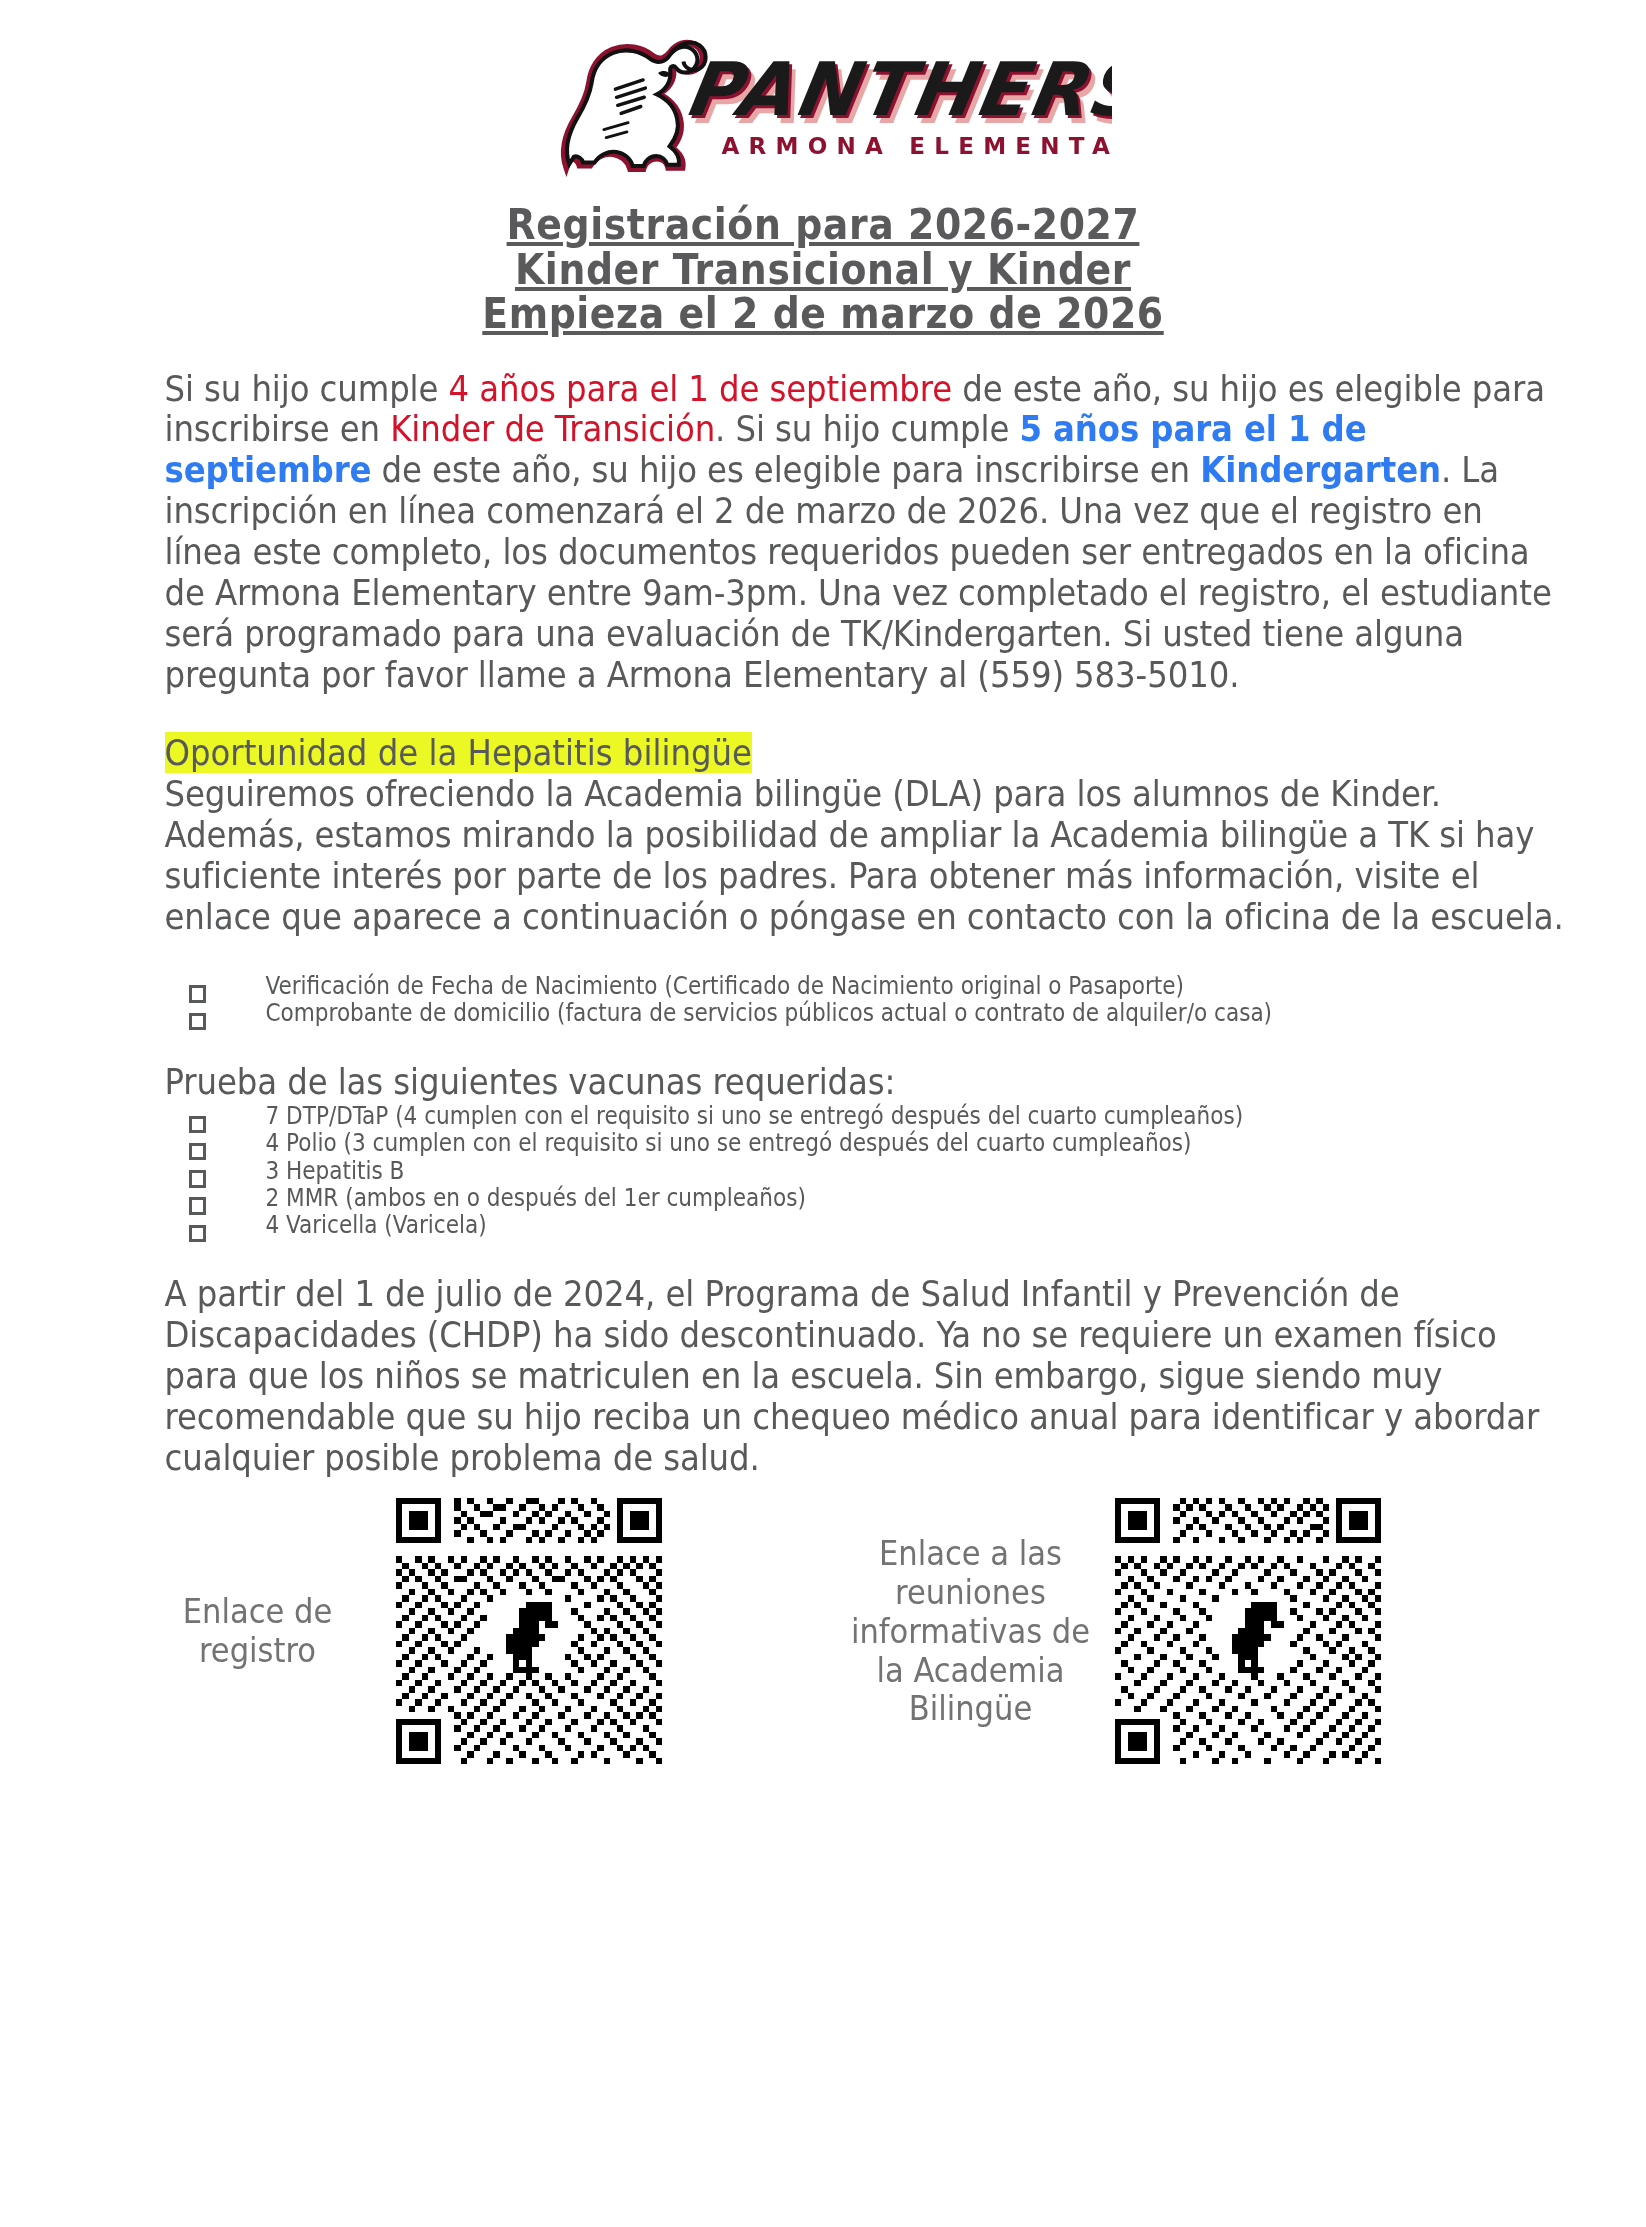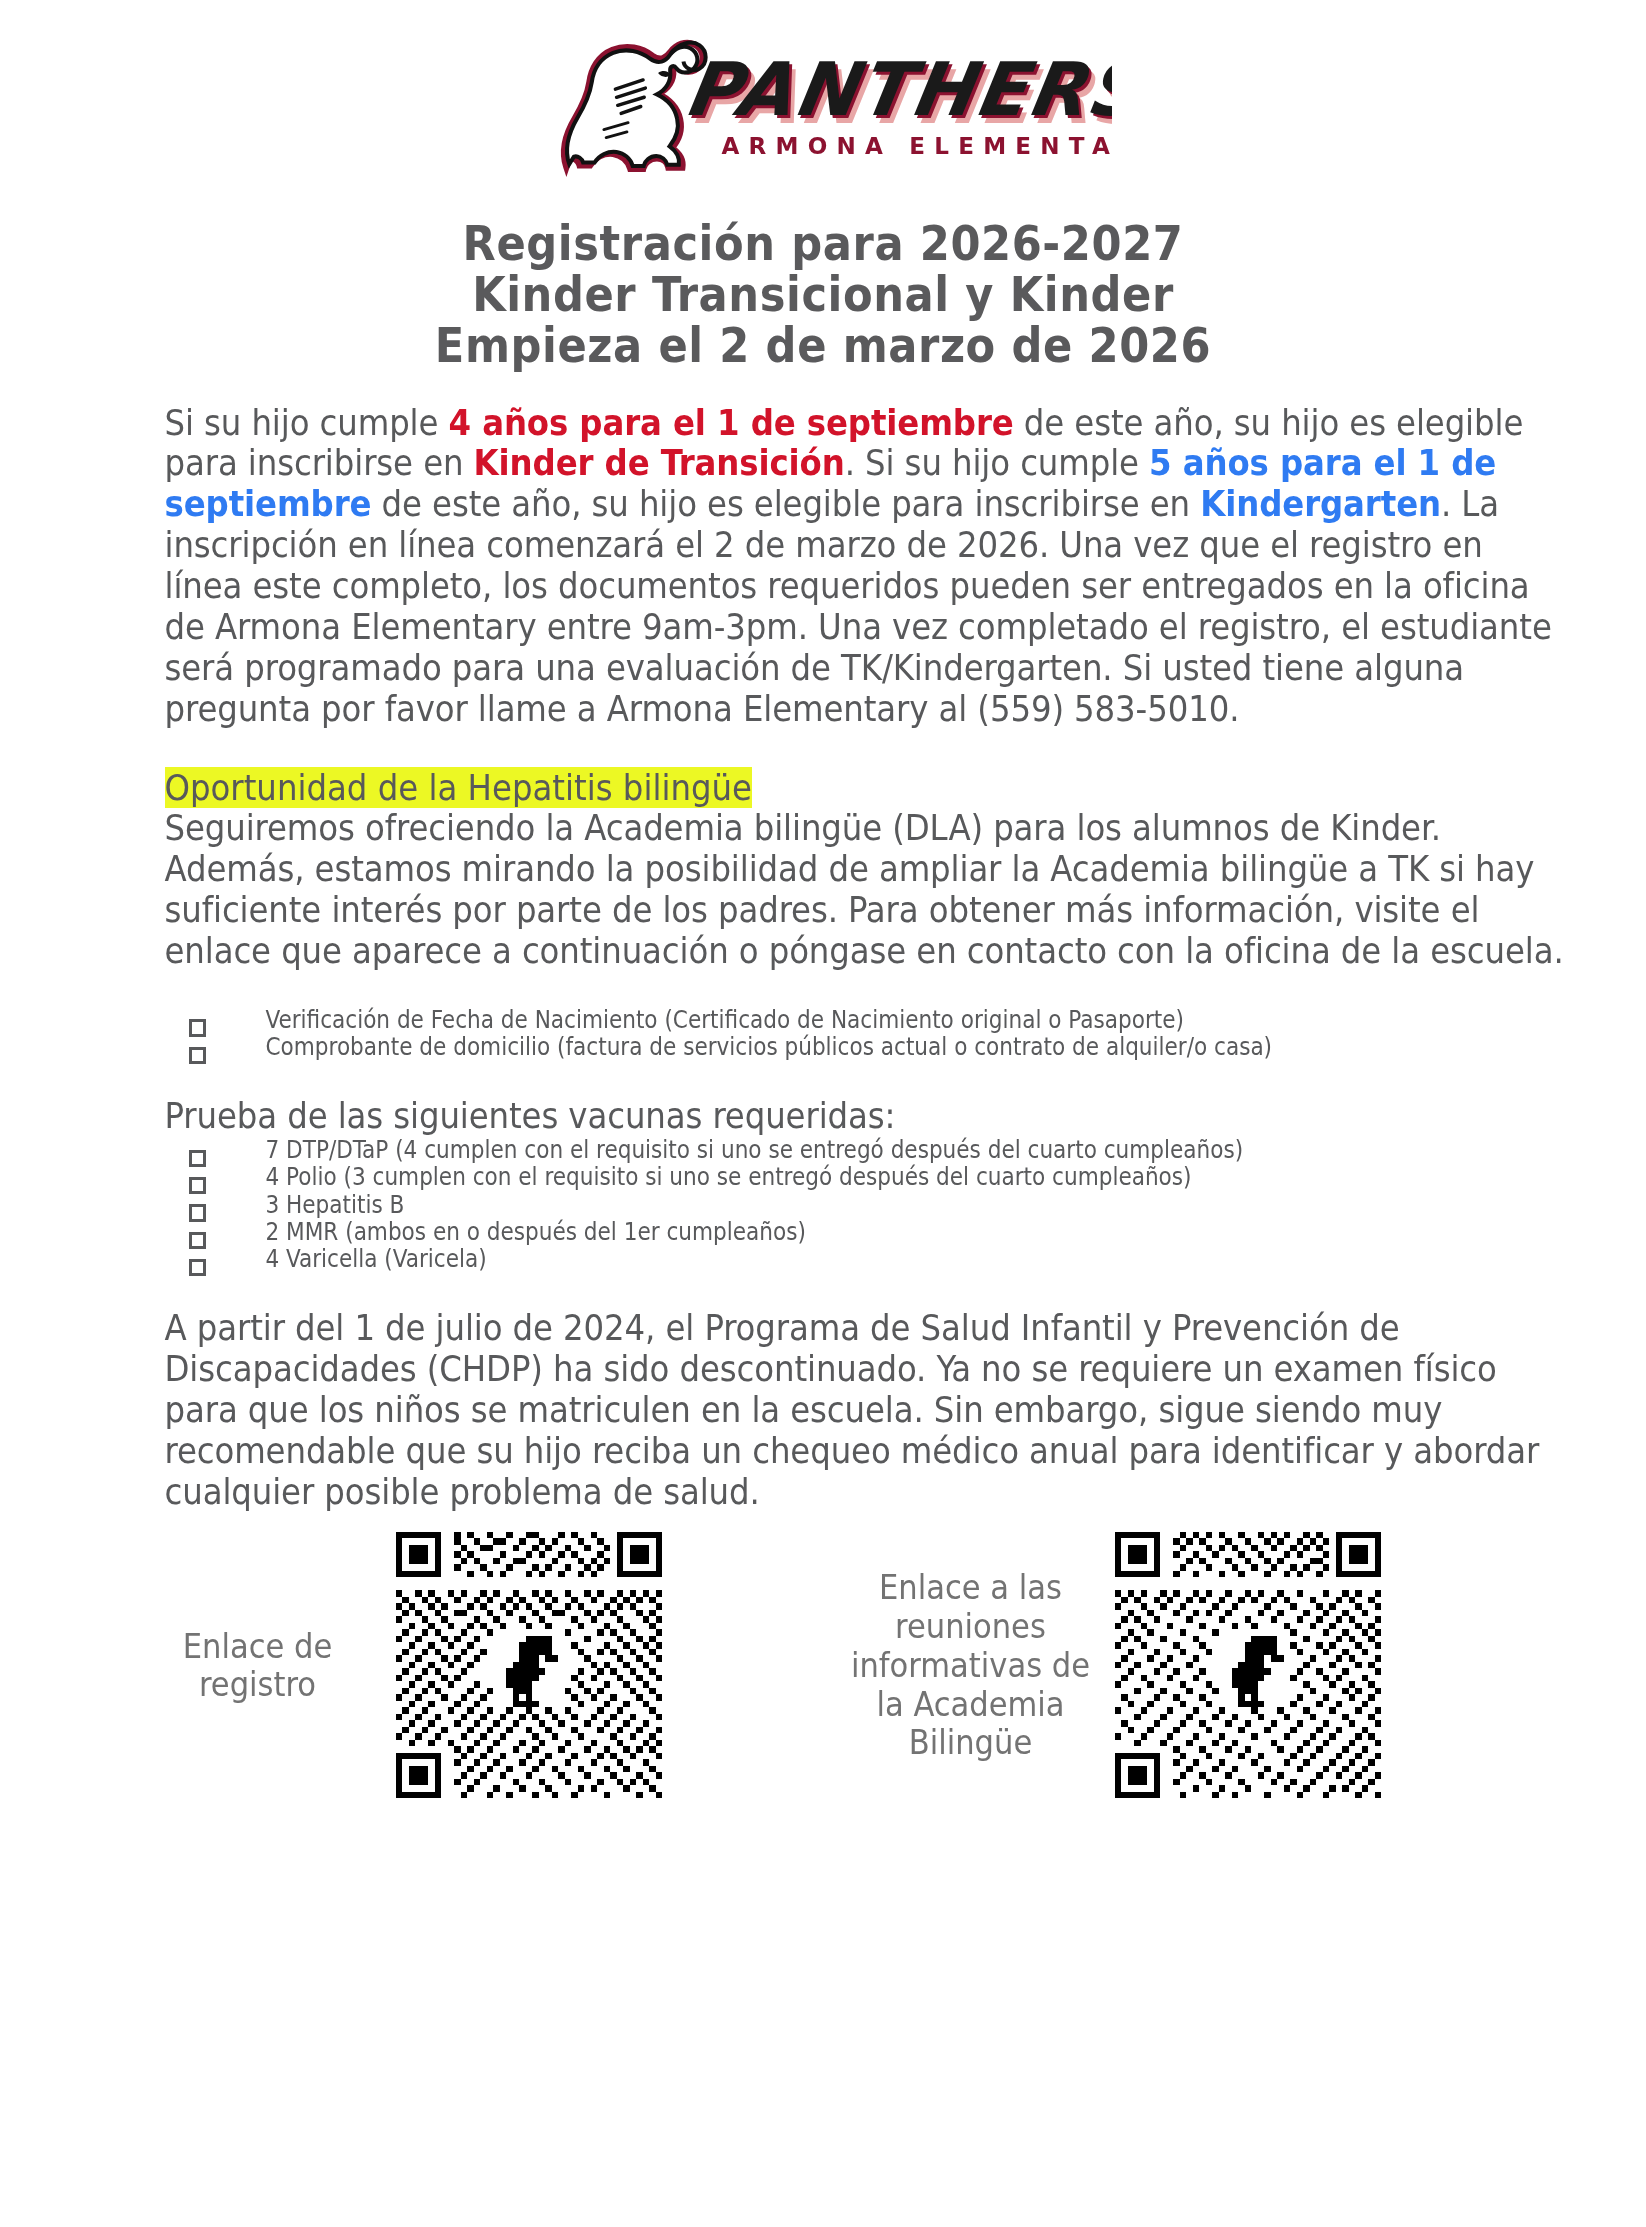--- a/index.html
+++ b/index.html
@@ -31,27 +31,28 @@
     align-items: center;
     padding-top: 16px;
     height: 197px;
     box-sizing: border-box;
   }
   .logo-svg { display:block; }
 
   
   .title-block {
     text-align: center;
-    margin-top: 21px;
+    margin-top: 6px;
     color: #5a5a5c;
     font-family: "DejaVu Sans Condensed", "Liberation Sans Narrow", "Liberation Sans", sans-serif;
     font-weight: 700;
-    font-size: 48px;
+    font-size: 42px;
     line-height: 1.06;
     letter-spacing: 0.6px;
+    text-decoration: underline;
   }
   .title-line { display:block; white-space: nowrap; }
 
   
   .body-wrap {
     margin: 0 auto;
     width: 1497px;
     padding-left: 90px;
     padding-right: 5.8px;
     box-sizing: border-box;
@@ -61,21 +62,21 @@
     line-height: 1.135;
     margin: 0;
     color: #58595b;
     font-weight: 400;
     letter-spacing: -0.1px;
   }
   .para.first { margin-top: 32px; }
   .spacer-lg { height: 38px; }
   .spacer-md { height: 35px; }
 
-  .red   { color: #d2132a; font-weight: 700; }
+  .red   { color: #d2132a; font-weight: 400; }
   .blue  { color: #2f7bf2; font-weight: 700; }
 
   .hl-head {
     display: inline;
     background: #ecf824;
     font-size: 36px;
     line-height: 1.135;
     color: #58595b;
     box-decoration-break: clone;
     -webkit-box-decoration-break: clone;

